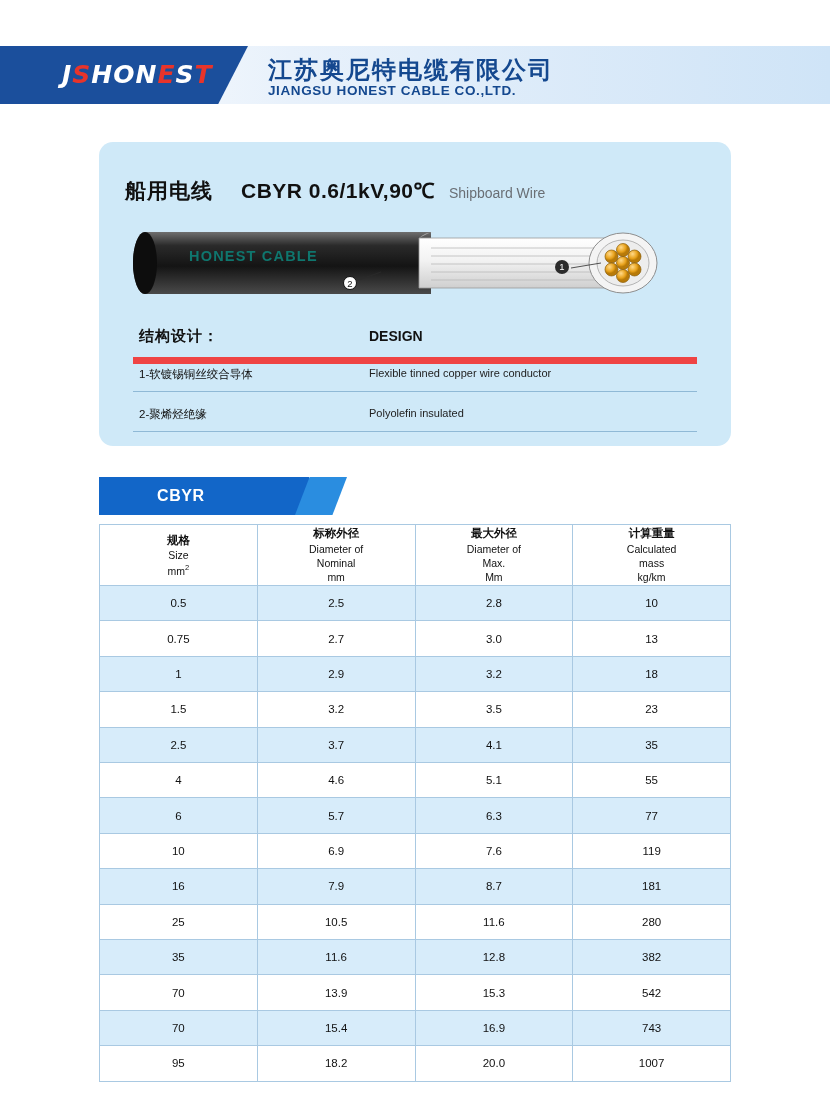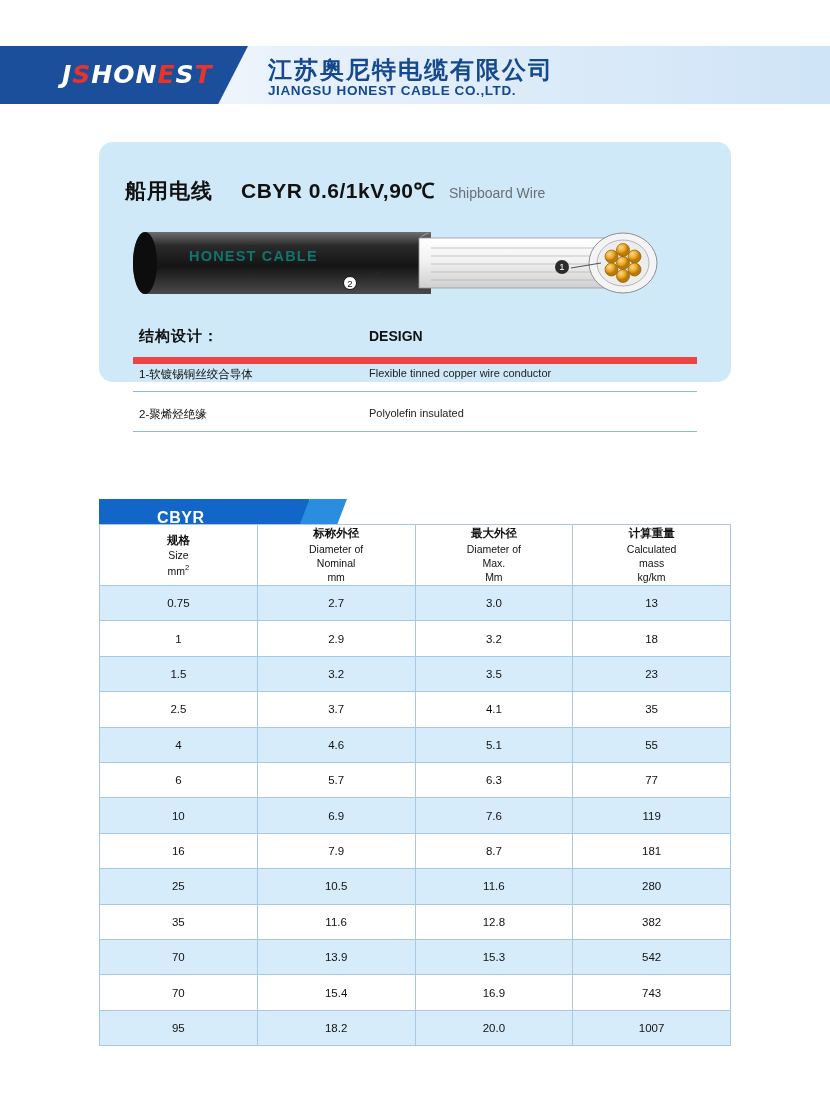--- a/index.html
+++ b/index.html
@@ -65,21 +65,21 @@
     color: #14488f;
     letter-spacing: 0.6px;
   }
 
   
   .panel {
     position: absolute;
     top: 142px;
     left: 99px;
     width: 632px;
-    height: 240px;
+    height: 304px;
     background: #cfe9f8;
     border-radius: 14px;
   }
   .panel-title {
     position: absolute;
     top: 34px;
     left: 26px;
     display: flex;
     align-items: baseline;
   }
@@ -184,21 +184,20 @@
     color: #222222;
   }
 
   
   .tab {
     position: absolute;
     top: 477px;
     left: 99px;
     width: 247px;
     height: 38px;
-    margin-top: 22px;
   }
   .tab-bg {
     position: absolute;
     top: 0;
     left: 0;
     width: 210px;
     height: 38px;
     background: #1266c8;
   }
   .tab-slant {
@@ -377,20 +376,26 @@
         <th>
           <span class="cn">计算重量</span>
           <span>Calculated</span><br>
           <span>mass</span><br>
           <span>kg/km</span>
         </th>
       </tr>
     </thead>
     <tbody id="spec-body">
         <tr>
+          <td>0.5</td>
+          <td>2.5</td>
+          <td>2.8</td>
+          <td>10</td>
+        </tr>
+        <tr>
           <td>0.75</td>
           <td>2.7</td>
           <td>3.0</td>
           <td>13</td>
         </tr>
         <tr>
           <td>1</td>
           <td>2.9</td>
           <td>3.2</td>
           <td>18</td>

